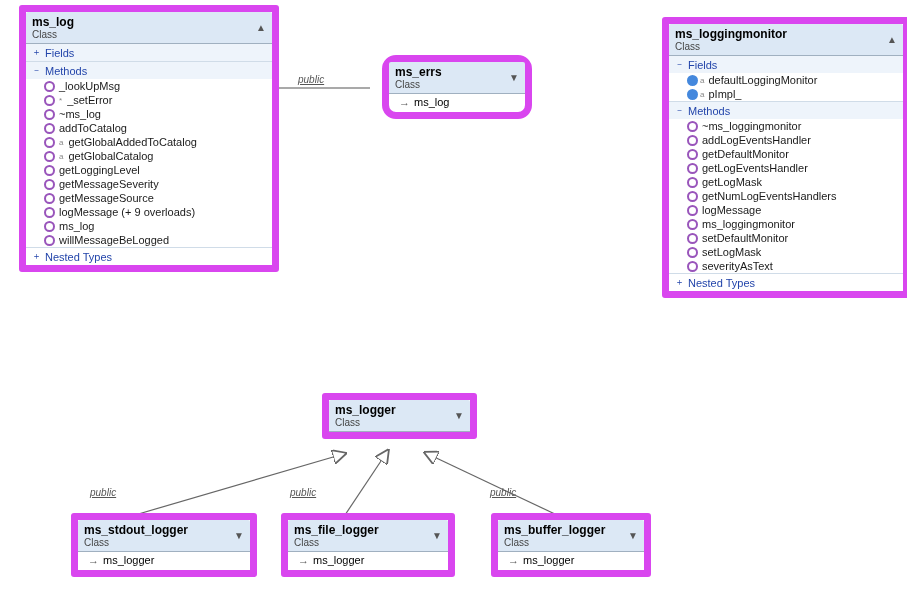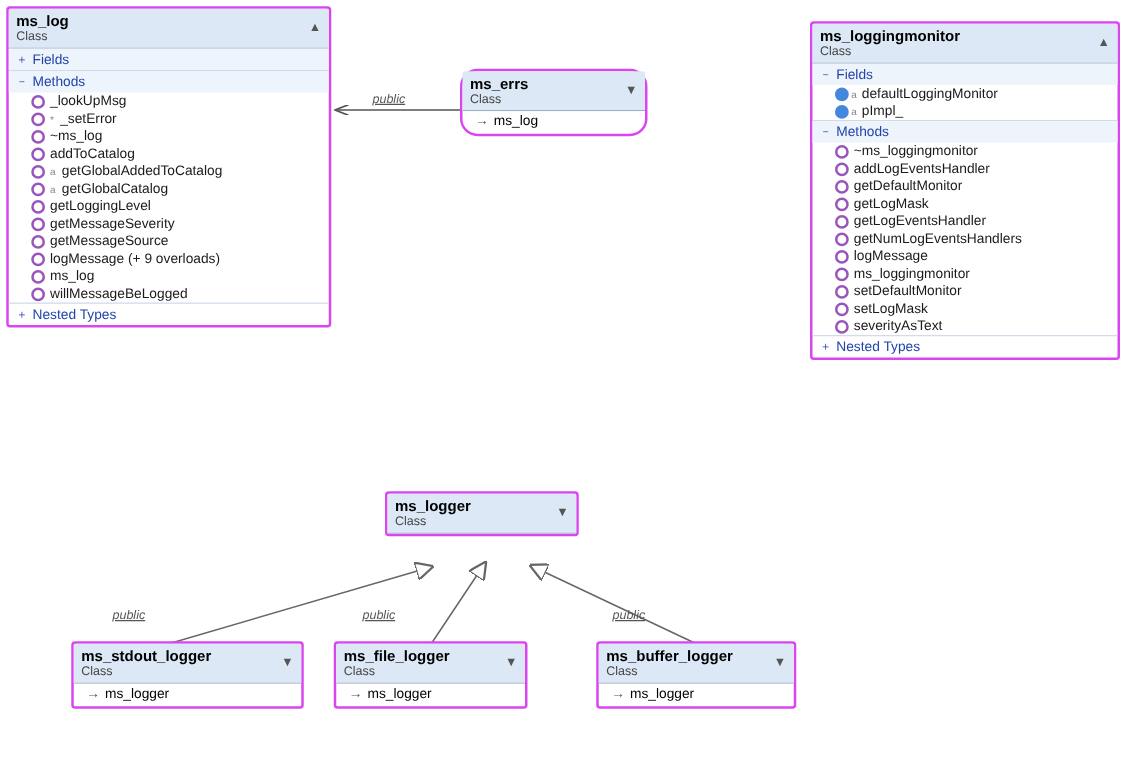--- a/index.html
+++ b/index.html
@@ -13,23 +13,24 @@
       position: relative;
     }
     .diagram-canvas {
       position: relative;
       width: 907px;
       height: 613px;
     }
     .uml-box {
       position: absolute;
       background: #ffffff;
-      border: 2px solid #d946ef;
+      border: 7px solid #d946ef;
       border-radius: 3px;
       min-width: 120px;
+      margin-left: 14px;
     }
     .uml-box-header {
       background: #dce8f5;
       border-bottom: 1px solid #a0b0c0;
       padding: 3px 6px;
       display: flex;
       align-items: center;
       justify-content: space-between;
       border-radius: 2px 2px 0 0;
     }
@@ -238,22 +239,22 @@
       </div>
     </div>
     <div class="uml-section">
       <div class="uml-section-header">
         <span class="toggle">－</span>
         <span>Methods</span>
       </div>
       <div class="uml-item"><span class="mi-purple"></span>~ms_loggingmonitor</div>
       <div class="uml-item"><span class="mi-purple"></span>addLogEventsHandler</div>
       <div class="uml-item"><span class="mi-purple"></span>getDefaultMonitor</div>
+      <div class="uml-item"><span class="mi-purple"></span>getLogEventsHandler</div>
       <div class="uml-item"><span class="mi-purple"></span>getLogMask</div>
-      <div class="uml-item"><span class="mi-purple"></span>getLogEventsHandler</div>
       <div class="uml-item"><span class="mi-purple"></span>getNumLogEventsHandlers</div>
       <div class="uml-item"><span class="mi-purple"></span>logMessage</div>
       <div class="uml-item"><span class="mi-purple"></span>ms_loggingmonitor</div>
       <div class="uml-item"><span class="mi-purple"></span>setDefaultMonitor</div>
       <div class="uml-item"><span class="mi-purple"></span>setLogMask</div>
       <div class="uml-item"><span class="mi-purple"></span>severityAsText</div>
     </div>
     <div class="nested-types-row">
       <span class="toggle">＋</span>
       <span>Nested Types</span>
@@ -279,21 +280,21 @@
       <span class="chevron">▼</span>
     </div>
     <div style="padding:2px 6px 4px 10px;">
       <div style="display:flex;align-items:center;gap:4px;font-size:11px;">
         <span style="font-size:11px;color:#555;">→</span>
         <span>ms_logger</span>
       </div>
     </div>
   </div>
 
-  <div class="uml-box" style="top:513px;left:267px;width:155px;">
+  <div class="uml-box" style="top:513px;left:267px;width:174px;">
     <div class="uml-box-header">
       <div>
         <div class="title">ms_file_logger</div>
         <div class="subtitle">Class</div>
       </div>
       <span class="chevron">▼</span>
     </div>
     <div style="padding:2px 6px 4px 10px;">
       <div style="display:flex;align-items:center;gap:4px;font-size:11px;">
         <span style="font-size:11px;color:#555;">→</span>

